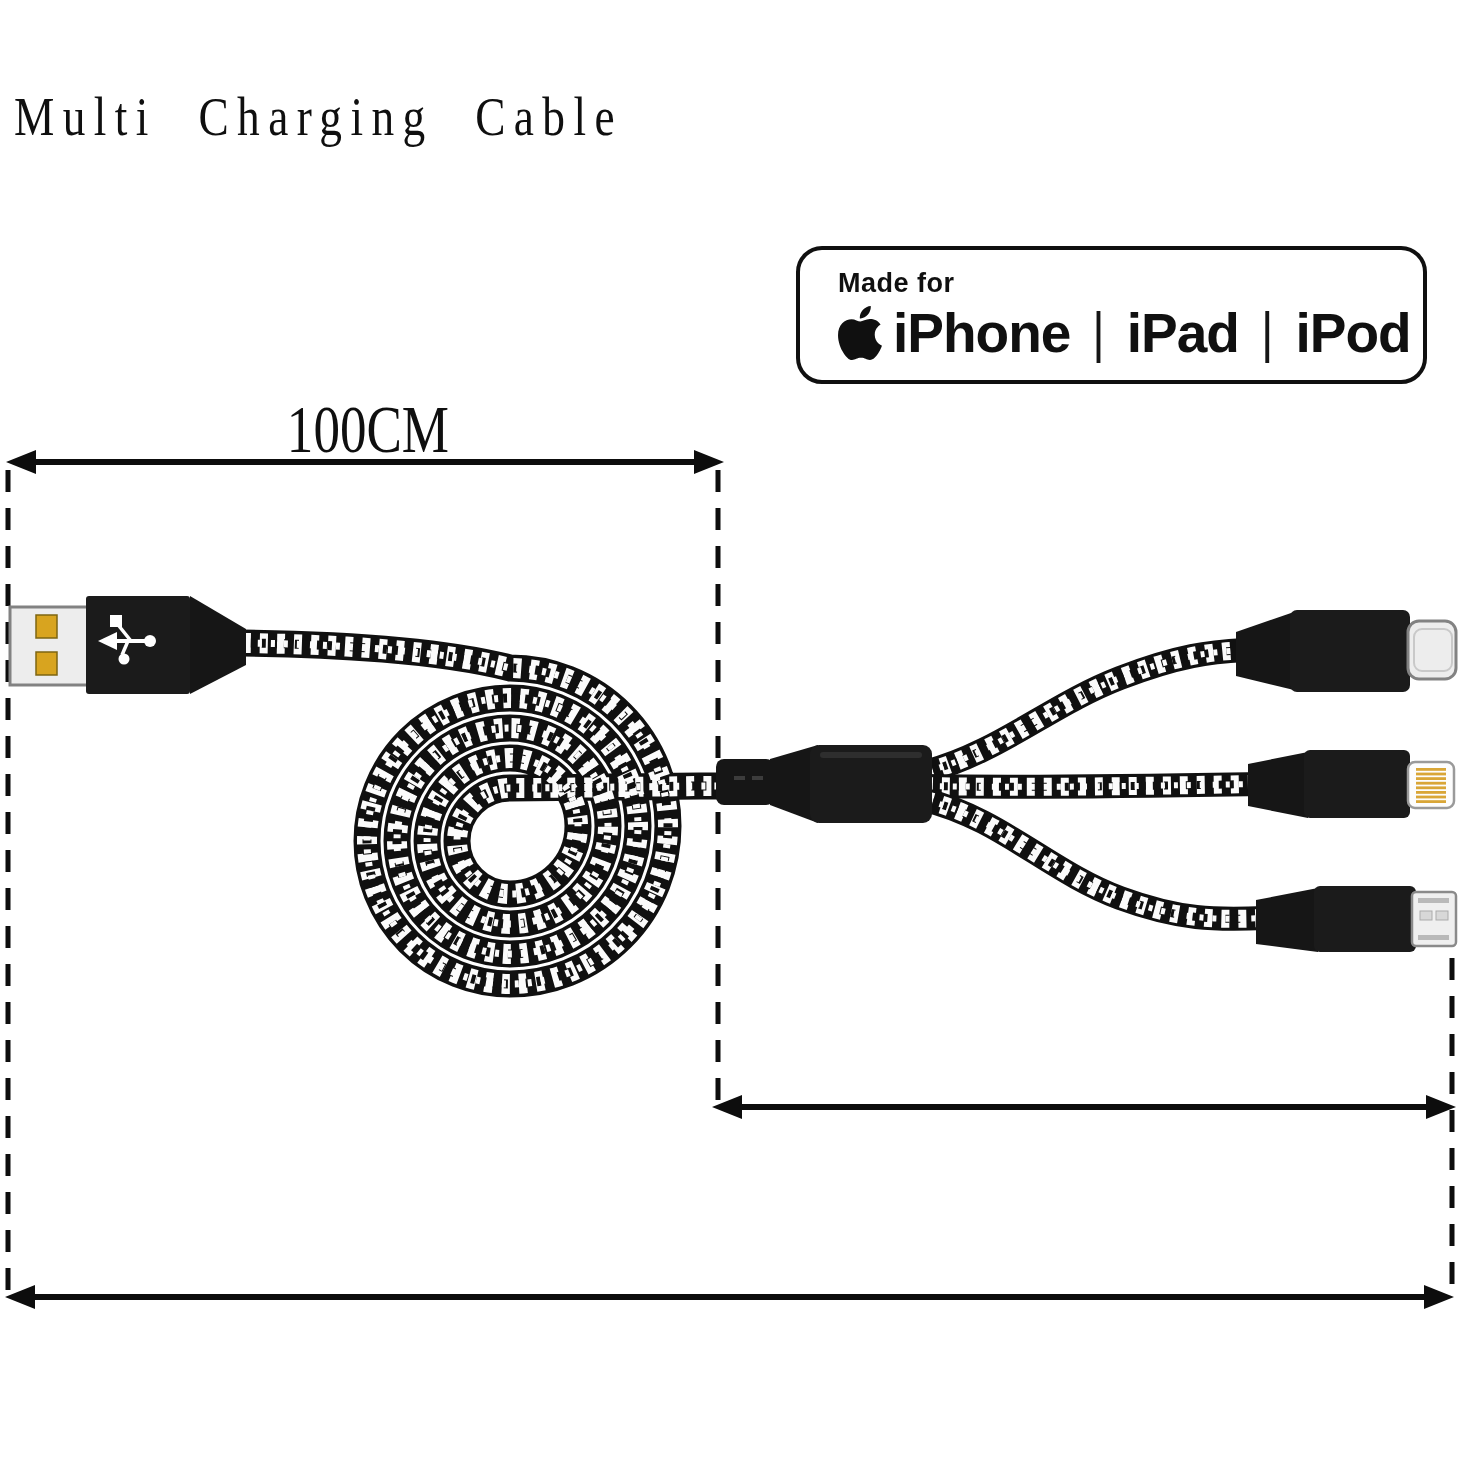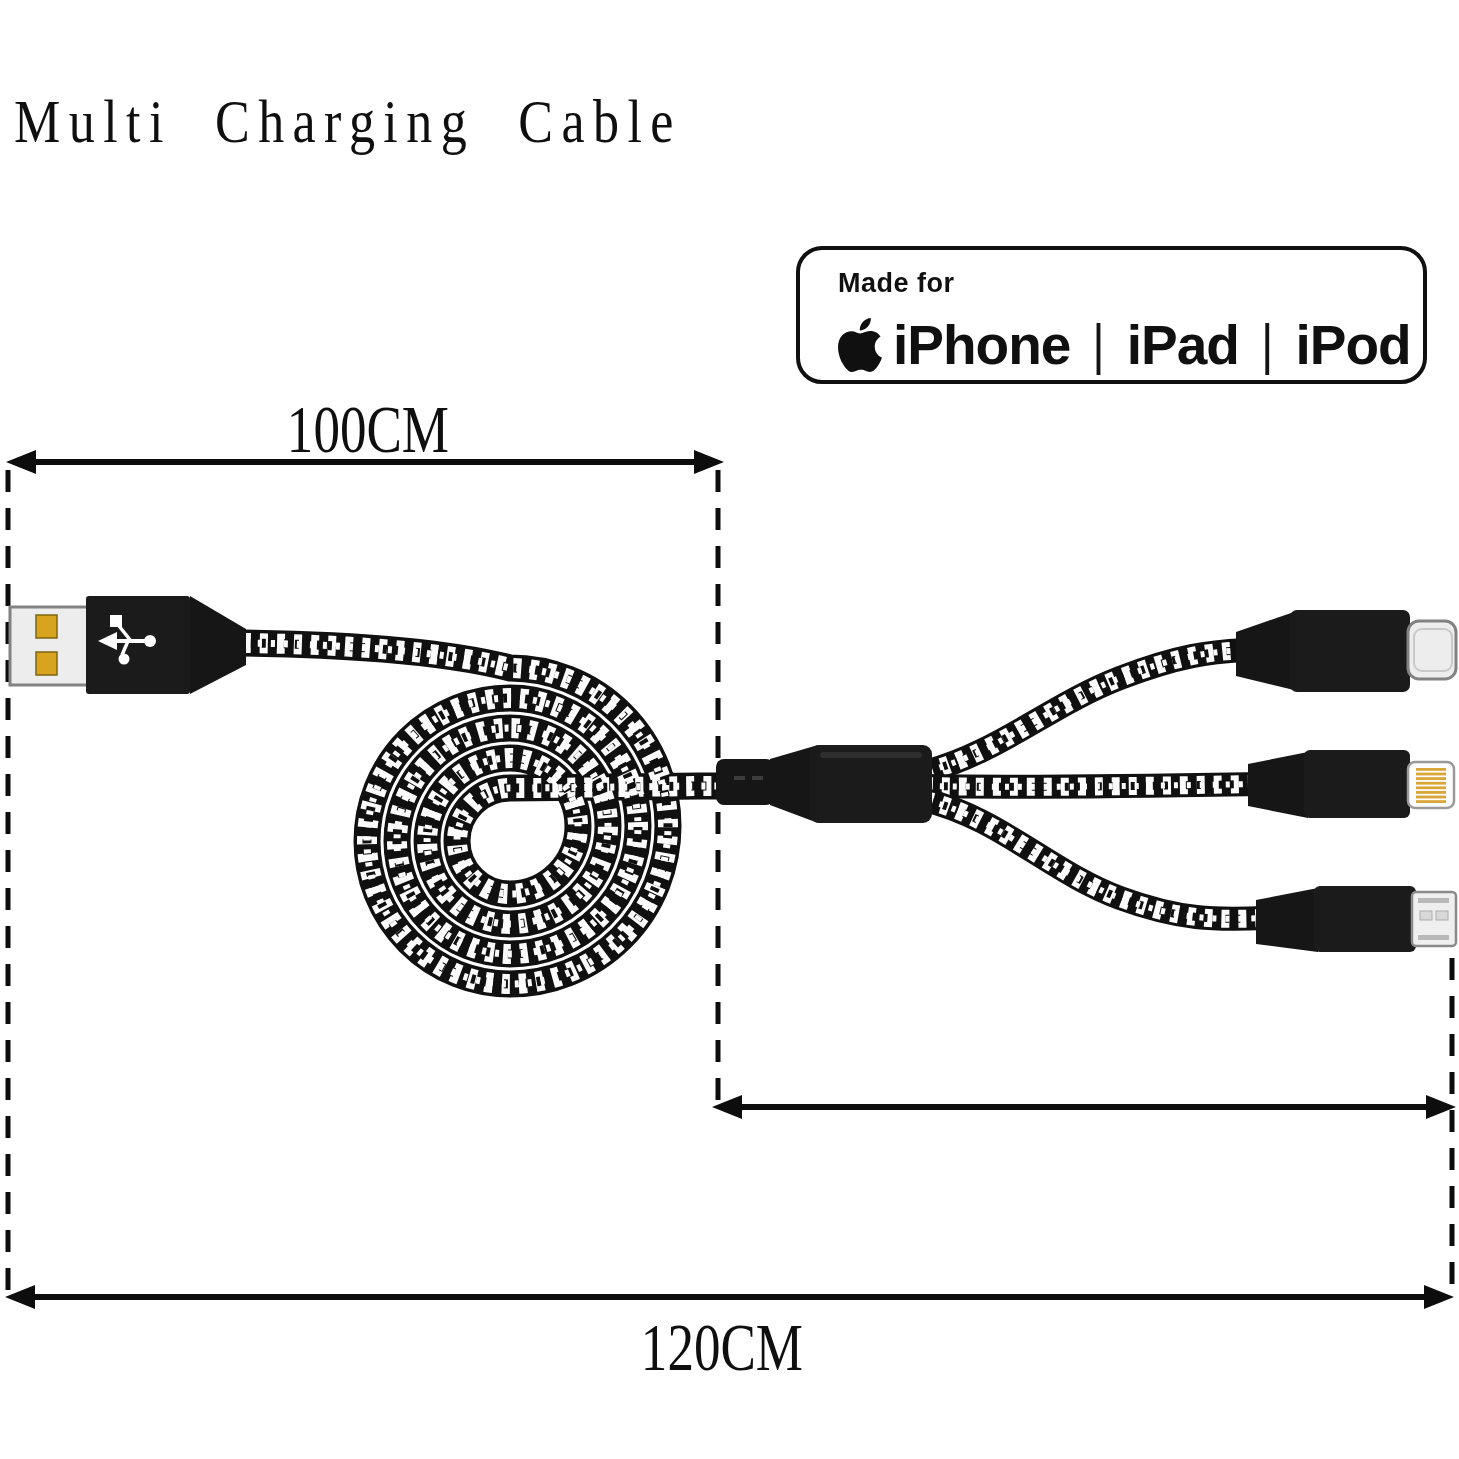--- a/index.html
+++ b/index.html
@@ -6,40 +6,40 @@
   .stage {
     position:relative; width:1459px; height:1459px;
     background:#ffffff; overflow:hidden;
     font-family:"Liberation Serif", serif; color:#0f0f0f;
   }
   .abs { position:absolute; }
 
   
   .page-title {
     left:14px; top:86px; width:920px;
-    font-size:62px; font-weight:400; letter-spacing:10px; word-spacing:26px;
+    font-size:54px; font-weight:400; letter-spacing:10px; word-spacing:26px;
     white-space:nowrap;
   }
   .page-title .squeeze { display:inline-block; transform:scaleX(.84); transform-origin:left center; }
 
   .dim-label { font-size:68px; text-align:center; white-space:nowrap; }
   .dim-label .squeeze { display:inline-block; transform:scaleX(.78); transform-origin:center; }
   .dim-100 { left:158px; top:390px;  width:420px;text-align:center; }
   .dim-20  { left:915px; top:1026px; width:400px; }
   .dim-120 { left:522px; top:1308px; width:400px; }
 
   
   .mfi-badge {
     left:796px; top:246px; width:631px; height:138px;
     border:4px solid #101010; border-radius:26px; box-sizing:border-box;
     font-family:"Liberation Sans", sans-serif;
     padding:18px 0 0 38px;
   }
   .mfi-made-for { font-size:27px; font-weight:600; letter-spacing:.5px; color:#101010; }
-  .mfi-row { display:flex; align-items:center; margin-top:15px; height:62px; }
+  .mfi-row { display:flex; align-items:center; margin-top:3px; height:62px; }
   .apple-logo { width:44px; height:54px; margin-right:11px; flex:0 0 auto; }
   .mfi-device { font-size:55px; font-weight:700; letter-spacing:-1px; color:#101010; line-height:1; }
   .mfi-sep { font-size:48px; font-weight:400; color:#151515; margin:0 22px;
              display:inline-block; transform:scaleY(1.15); line-height:1; }
 
   
   svg.diagram { position:absolute; left:0; top:0; }
   .dash-line { stroke:#0d0d0d; stroke-width:5; stroke-dasharray:22 16; fill:none; }
   .dim-line  { stroke:#0d0d0d; stroke-width:6; fill:none; }
   .dim-head  { fill:#0d0d0d; }
@@ -192,23 +192,20 @@
     </g>
   </svg>
 
   <div class="abs page-title">
     <span class="squeeze">Multi Charging Cable</span>
   </div>
 
   <div class="abs dim-label dim-100">
     <span class="squeeze">100CM</span>
   </div>
-  <div class="abs dim-label dim-120">
-    <span class="squeeze">120CM</span>
-  </div>
 
   <div class="abs mfi-badge">
     <div class="mfi-made-for">Made for</div>
     <div class="mfi-row">
       <svg class="apple-logo" viewBox="0 0 814 1000" xmlns="http://www.w3.org/2000/svg">
         <path fill="#101010" d="M788.1 340.9c-5.8 4.5-108.2 62.2-108.2 190.5 0 148.4 130.3 200.9 134.2 202.2-.6 3.2-20.7 71.9-68.7 141.9-42.8 61.6-87.5 123.1-155.5 123.1s-85.5-39.5-164-39.5c-76.5 0-103.7 40.8-165.9 40.8s-105.6-57-155.5-127C46.7 790.7 0 663 0 541.8c0-194.4 126.4-297.5 250.8-297.5 66.1 0 121.2 43.4 162.7 43.4 39.5 0 101.1-46 176.3-46 28.5 0 130.9 2.6 198.3 99.2zm-234-181.5c31.1-36.9 53.1-88.1 53.1-139.3 0-7.1-.6-14.3-1.9-20.1-50.6 1.9-110.8 33.7-147.1 75.8-28.5 32.4-55.1 83.6-55.1 135.5 0 7.8 1.3 15.6 1.9 18.1 3.2.6 8.4 1.3 13.6 1.3 45.4 0 102.5-30.4 135.5-71.3z"></path>
       </svg>
       <span class="mfi-device">iPhone</span>
       <span class="mfi-sep">|</span>
       <span class="mfi-device">iPad</span>

